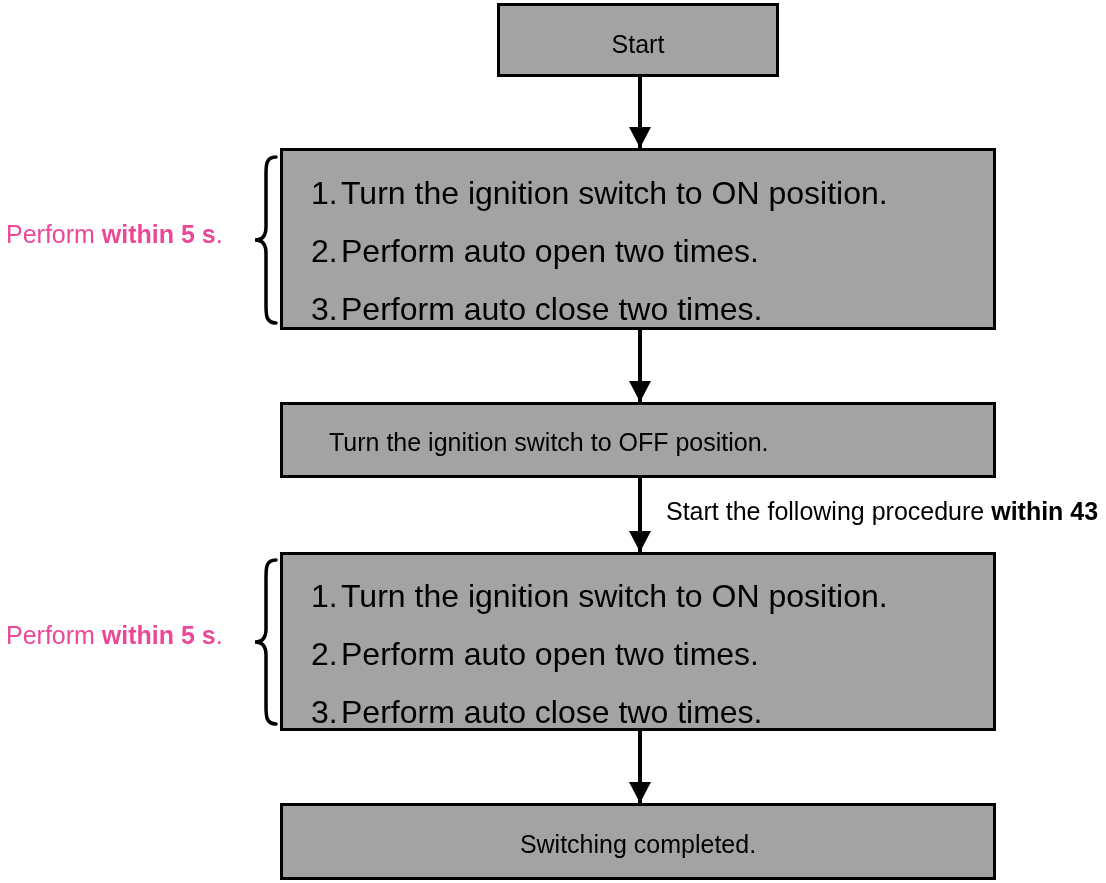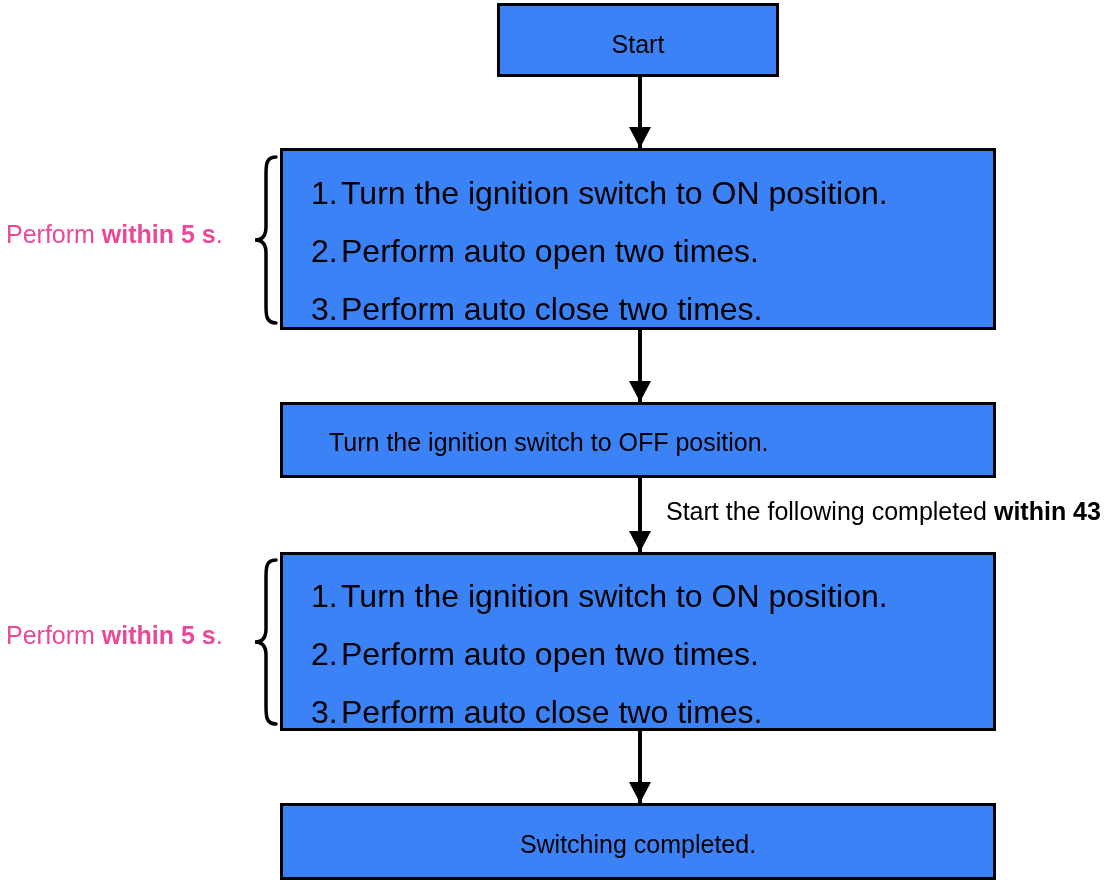--- a/index.html
+++ b/index.html
@@ -17,21 +17,21 @@
     height: 883px;
     background: #ffffff;
     overflow: hidden;
   }
 
   
   .node {
     position: absolute;
     box-sizing: border-box;
     border: 3px solid #000000;
-    background: #3b82f6;
+    background: #a3a3a3;
   }
   .node-text {
     position: absolute;
     white-space: nowrap;
     font-size: 25px;
     line-height: 1;
     color: #000000;
   }
 
   
@@ -152,21 +152,21 @@
 
   <div class="node" style="left:280px; top:402px; width:716px; height:76px;">
     <div class="node-text" style="left:46px; top:25px;text-align:center;">Turn the ignition switch to OFF position.</div>
   </div>
 
   <div class="conn" style="left:638px; top:478px; width:4px; height:74px;">
     <div class="conn-line" style="height:74px;"></div>
     <div class="conn-head" style="top:53px;"></div>
   </div>
 
-  <div class="note-label" style="left:666px; top:499px;"><span>Start the following completed </span><b>within 43 s</b></div>
+  <div class="note-label" style="left:666px; top:499px;"><span>Start the following procedure </span><b>within 43 s</b></div>
 
   <div class="node" style="left:280px; top:552px; width:716px; height:179px;">
     <ol class="steplist" style="left:28px; top:25px;">
       <li style="margin-bottom:26px;">
         <span class="step-num">1.</span><span class="step-txt">Turn the ignition switch to ON position.</span>
       </li>
       <li style="margin-bottom:26px;">
         <span class="step-num">2.</span><span class="step-txt">Perform auto open two times.</span>
       </li>
       <li>

